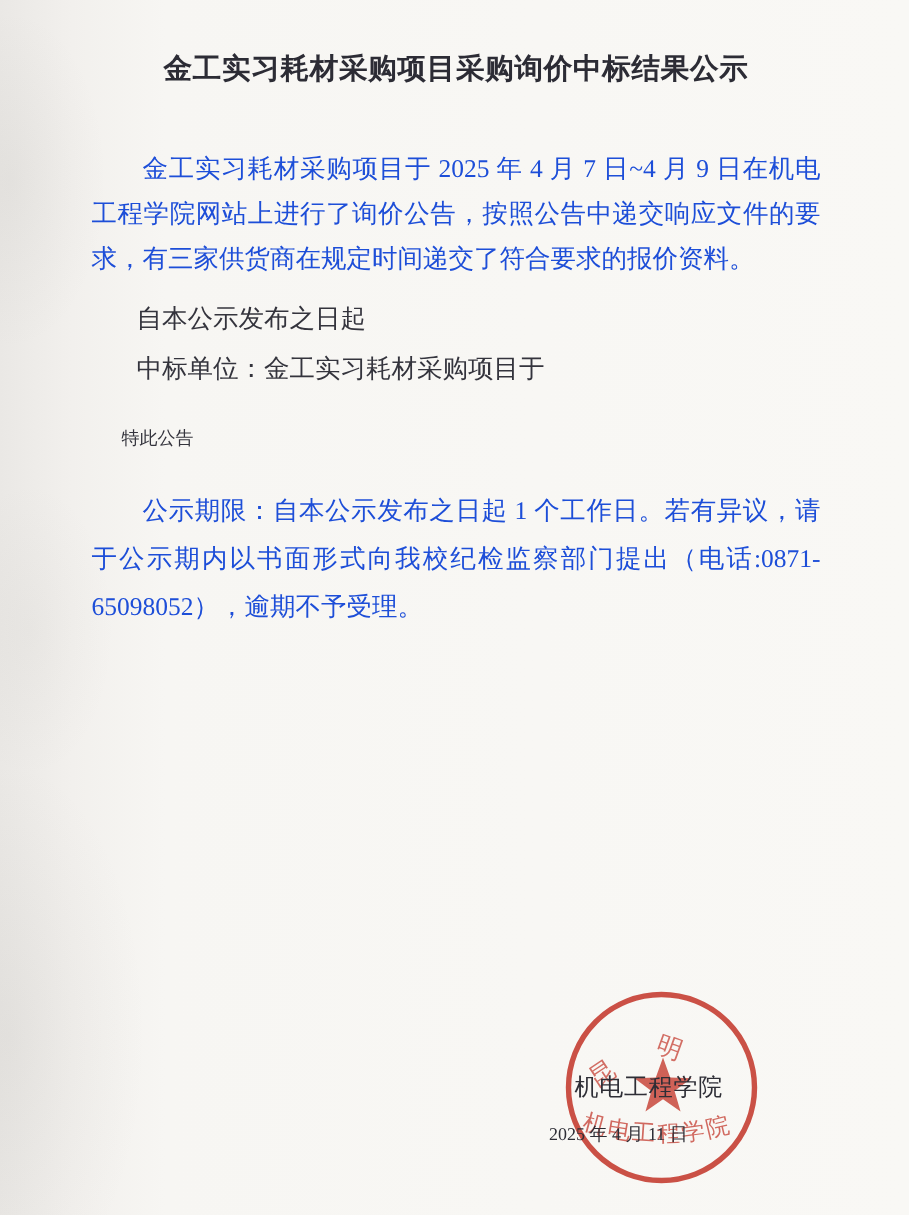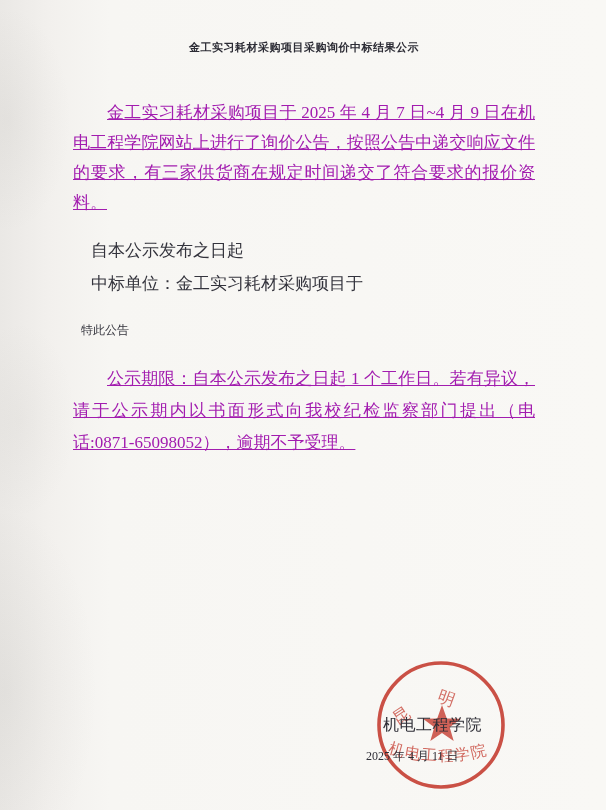--- a/index.html
+++ b/index.html
@@ -16,35 +16,34 @@
       linear-gradient(90deg, #eae8e5 0px, #f2f0ed 48px, #f7f6f3 110px, #f9f8f5 100%);
   }
   .page {
     position: relative;
     width: 494px;
     margin-left: 57px;
     padding-top: 36px;
   }
   .doc-title {
     margin: 0 0 40px 0;
-    font-size: 11px;
+    font-size: 19px;
     font-weight: 600;
     letter-spacing: 0.5px;
     text-align: center;
     color: #2c2c35;
     line-height: 22px;
   }
   .para {
-    margin: 16px;
+    margin: 4px;
     font-size: 17px;
     line-height: 30px;
     text-align: justify;
     text-indent: 2em;
-    color: #a21caf;
-    text-decoration: underline;
+    color: #1d4ed8;
   }
   .result-lines { margin-top: 8px; }
   .result-line {
     font-size: 17px;
     line-height: 33px;
     padding-left: 2em;
   }
   .closing {
     margin-top: 14px;
     font-size: 12px;

